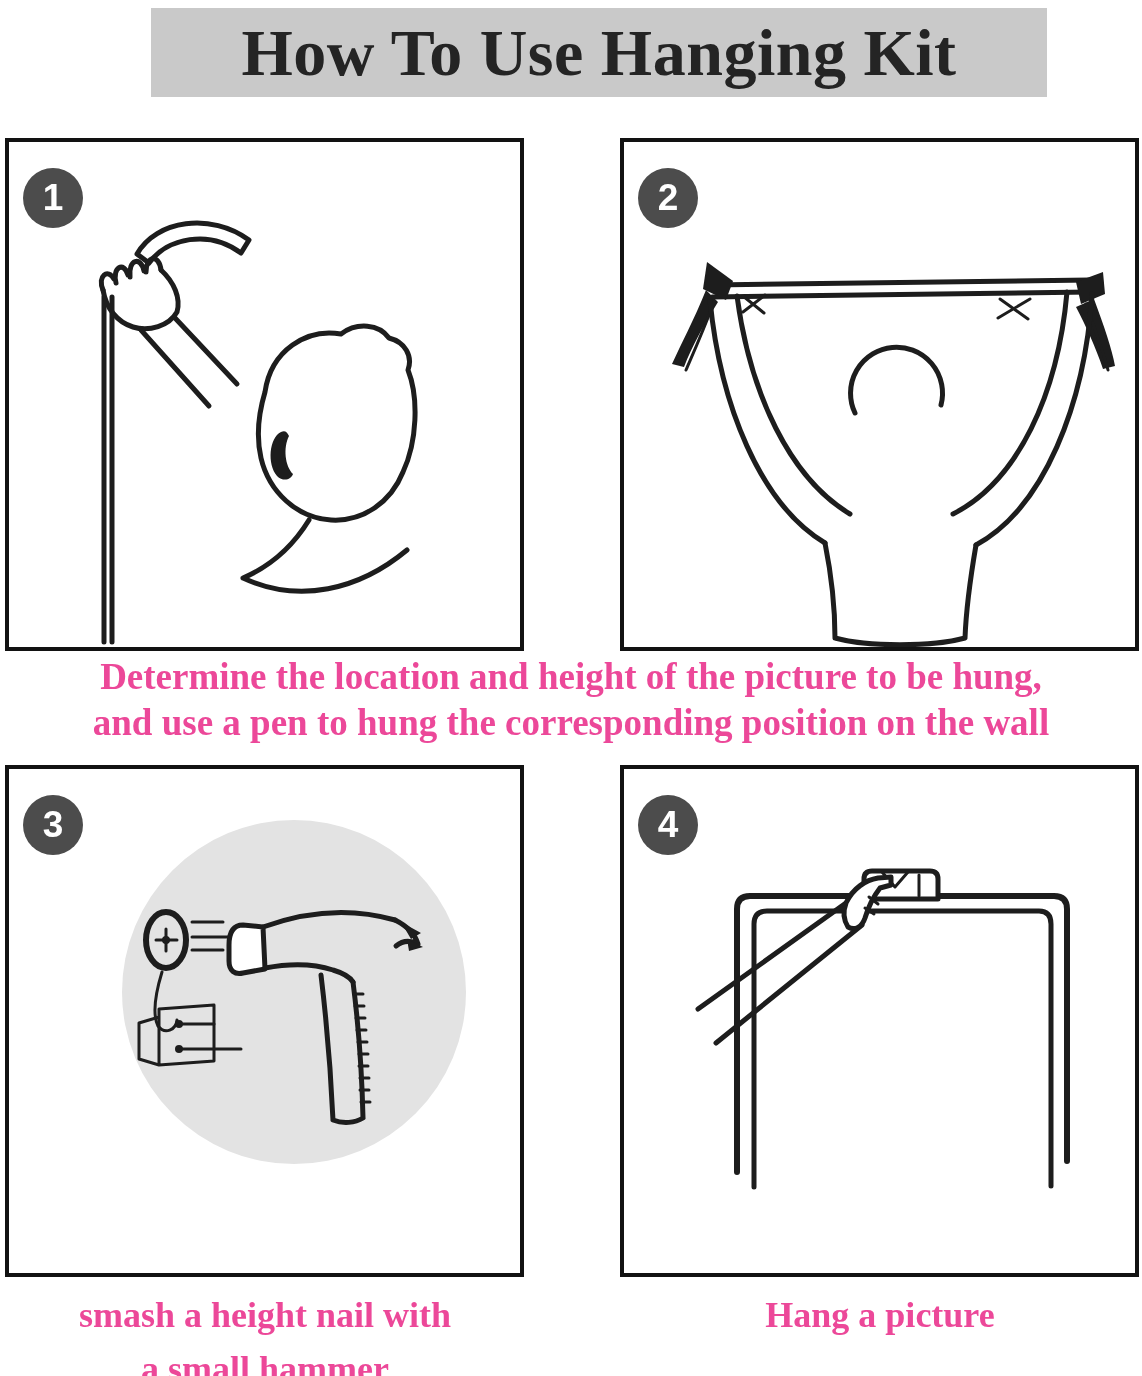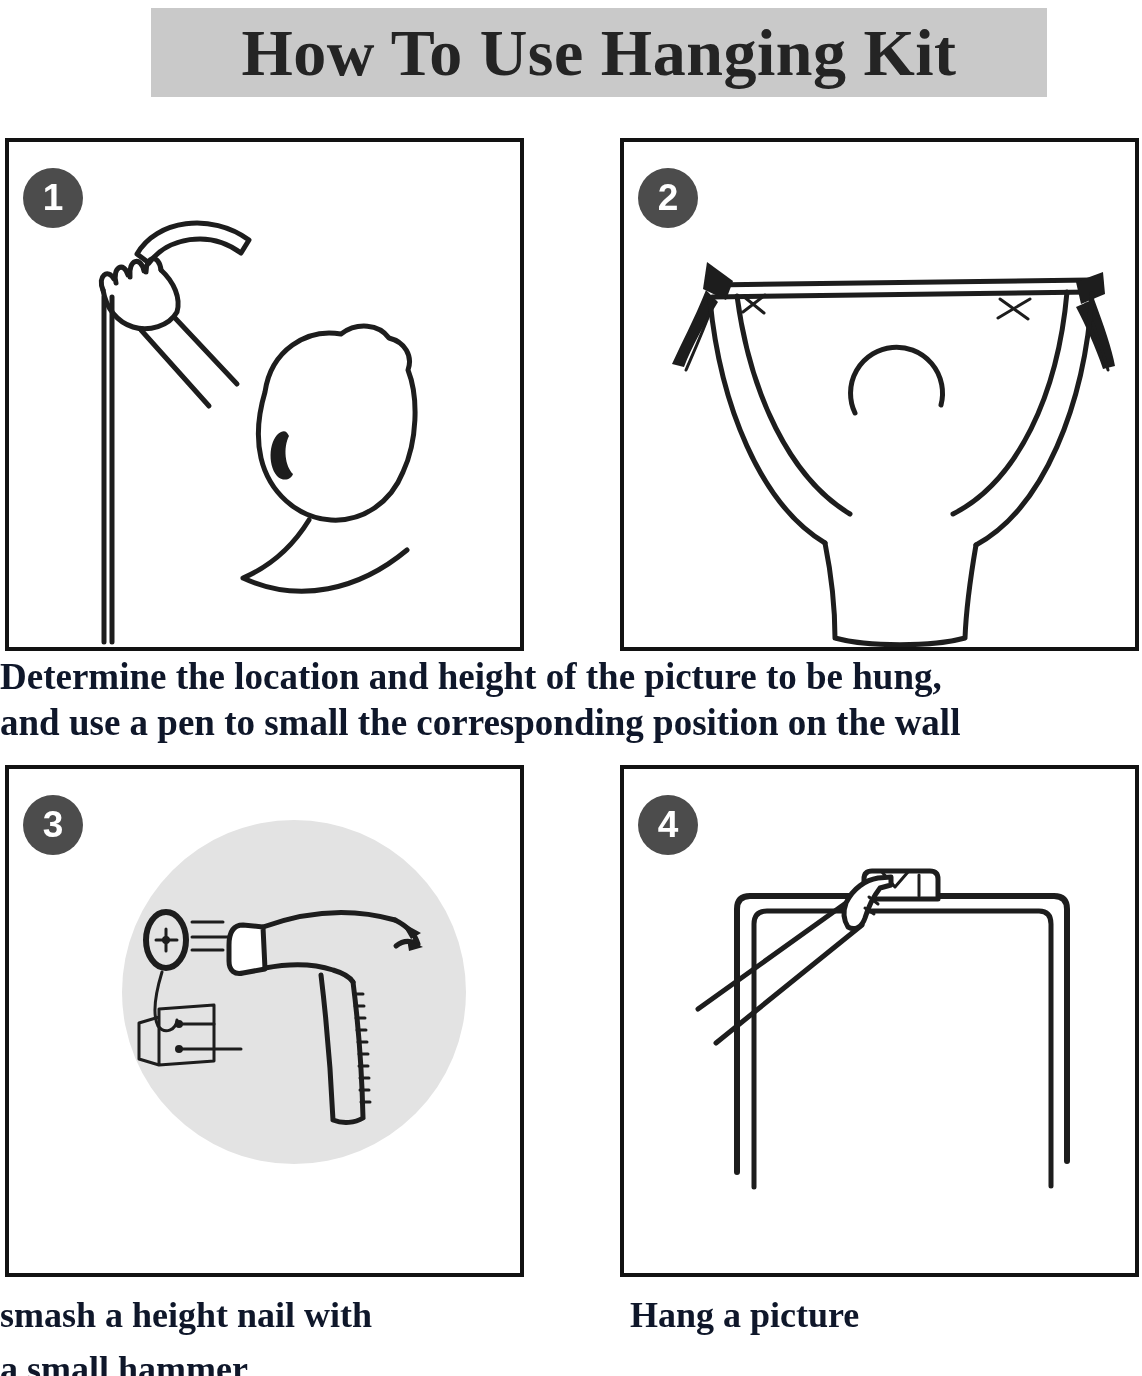--- a/index.html
+++ b/index.html
@@ -10,21 +10,21 @@
   .title-banner h1{margin:16px;font-size:66px;font-weight:700;color:#242424;letter-spacing:.5px;white-space:nowrap;}
   .panel{position:absolute;width:511px;height:505px;border:4px solid #121212;background:#fff;}
   .panel-1{left:5px;top:138px;}
   .panel-2{left:620px;top:138px;}
   .panel-3{left:5px;top:765px;height:504px;}
   .panel-4{left:620px;top:765px;height:504px;}
   .badge{position:absolute;left:14px;top:26px;width:60px;height:60px;border-radius:50%;
          background:#4c4c4c;color:#ffffff;display:flex;align-items:center;justify-content:center;
          font-family:"Liberation Sans", sans-serif;font-size:37px;font-weight:700;z-index:2;}
   .panel svg{position:absolute;left:0;top:0;width:100%;height:100%;}
-  .cap{position:absolute;text-align:left;font-weight:700;color:#0f172a;}
+  .cap{position:absolute;text-align:center;font-weight:700;color:#ec4899;}
   .cap-mid{left:0;top:654px;width:1142px;font-size:37px;line-height:46px;}
   .cap-s3{left:0;top:1288px;width:530px;font-size:36px;line-height:54px;}
   .cap-s4{left:630px;top:1294px;width:500px;font-size:36px;}
   
   .s{stroke:#1d1d1d;stroke-width:5;fill:none;stroke-linecap:round;stroke-linejoin:round;}
   .s3{stroke:#1d1d1d;stroke-width:3;fill:none;stroke-linecap:round;stroke-linejoin:round;}
   .s6{stroke:#1d1d1d;stroke-width:6;fill:none;stroke-linecap:round;stroke-linejoin:round;}
   .fb{fill:#1d1d1d;stroke:none;}
   .fw{fill:#ffffff;stroke:#1d1d1d;stroke-width:5;stroke-linejoin:round;stroke-linecap:round;}
   .gray{fill:#e3e3e3;stroke:none;}
@@ -70,21 +70,21 @@
       <path class="s3" d="M374,176 L406,157 M376,157 L404,177"></path>
       <path class="s" d="M231,271 A46,46 0 1 1 317,263"></path>
       <path class="s" d="M86,158 C96,262 136,362 201,401 M113,154 C126,252 166,336 226,372"></path>
       <path class="s" d="M468,152 C461,262 420,366 352,403 M443,150 C434,252 394,339 329,372"></path>
       <path class="s" d="M201,401 C208,436 211,468 211,496 M352,403 C346,438 342,470 341,496 M211,496 C244,505 308,505 341,496"></path>
     </svg>
   </section>
 
   <div class="cap cap-mid">
     <div>Determine the location and height of the picture to be hung,</div>
-    <div>and use a pen to small the corresponding position on the wall</div>
+    <div>and use a pen to hung the corresponding position on the wall</div>
   </div>
 
   <section class="panel panel-3">
     <div class="badge">
       <span>3</span>
     </div>
     <svg viewBox="0 0 511 504" aria-hidden="true">
       <circle class="gray" cx="285" cy="223" r="172"></circle>
       <ellipse class="s6" cx="157" cy="171" rx="20" ry="28"></ellipse>
       <path class="s3" d="M147,171 H168 M157,160 V182 M183,153 H214 M183,168 H220 M183,181 H214"></path>

